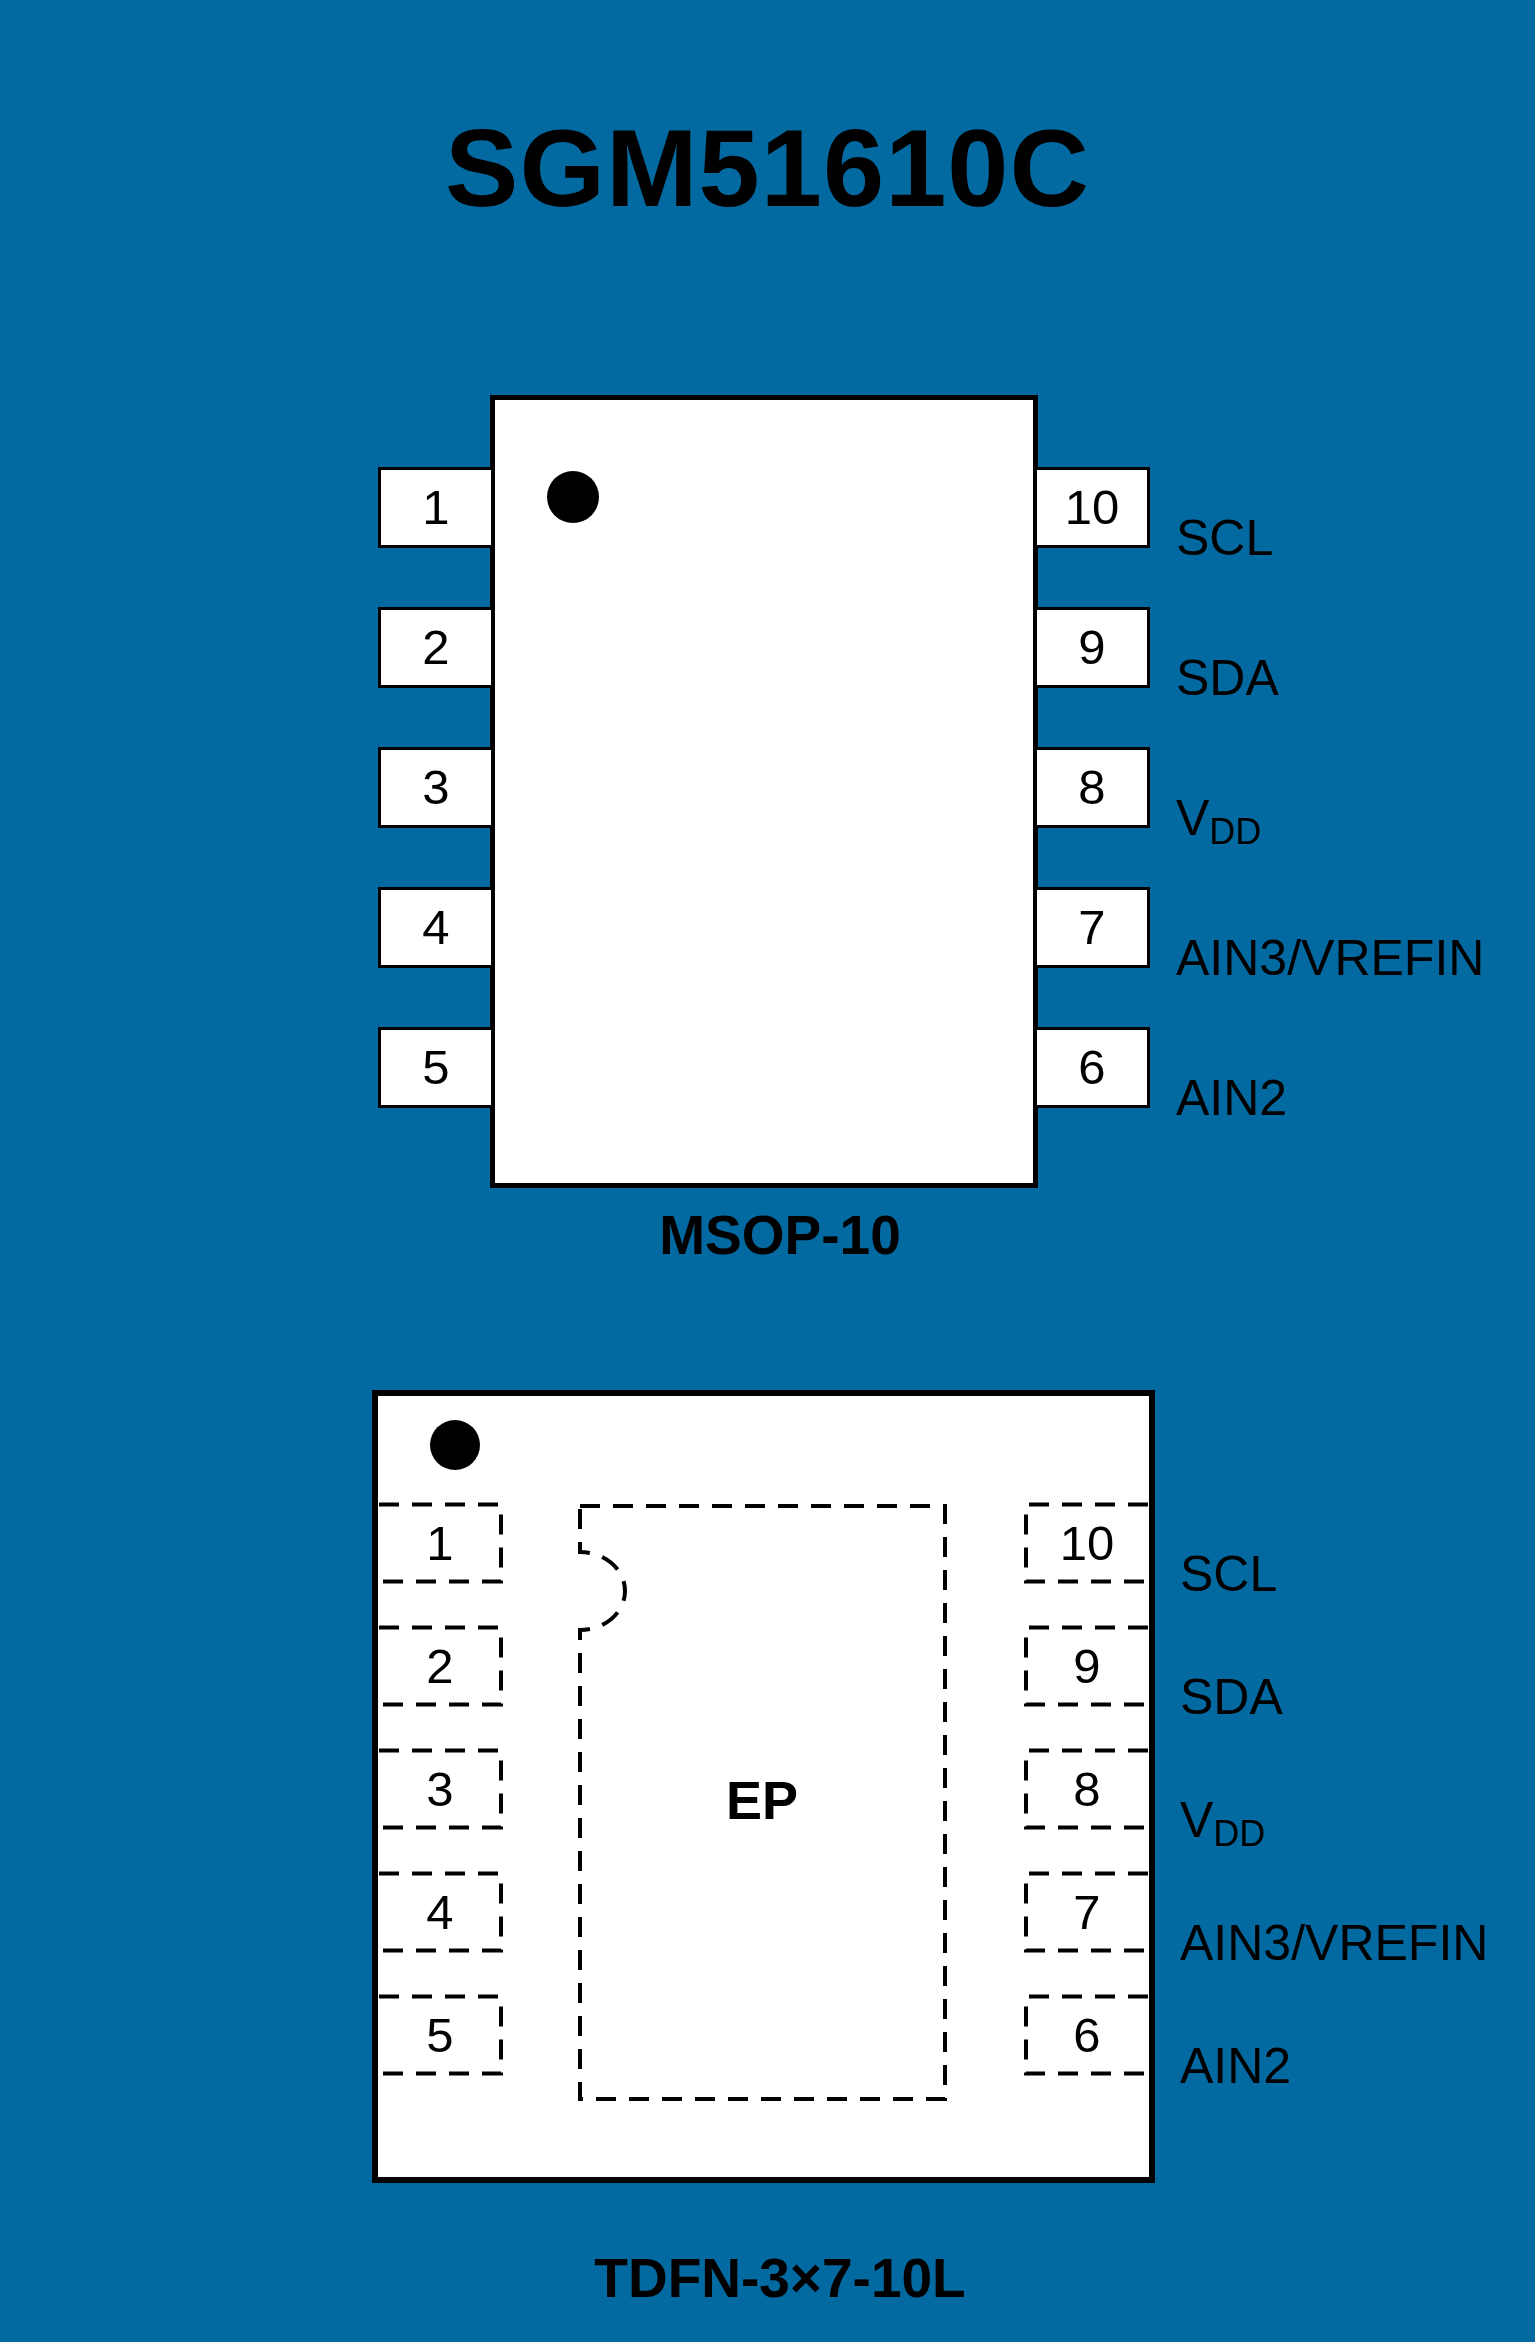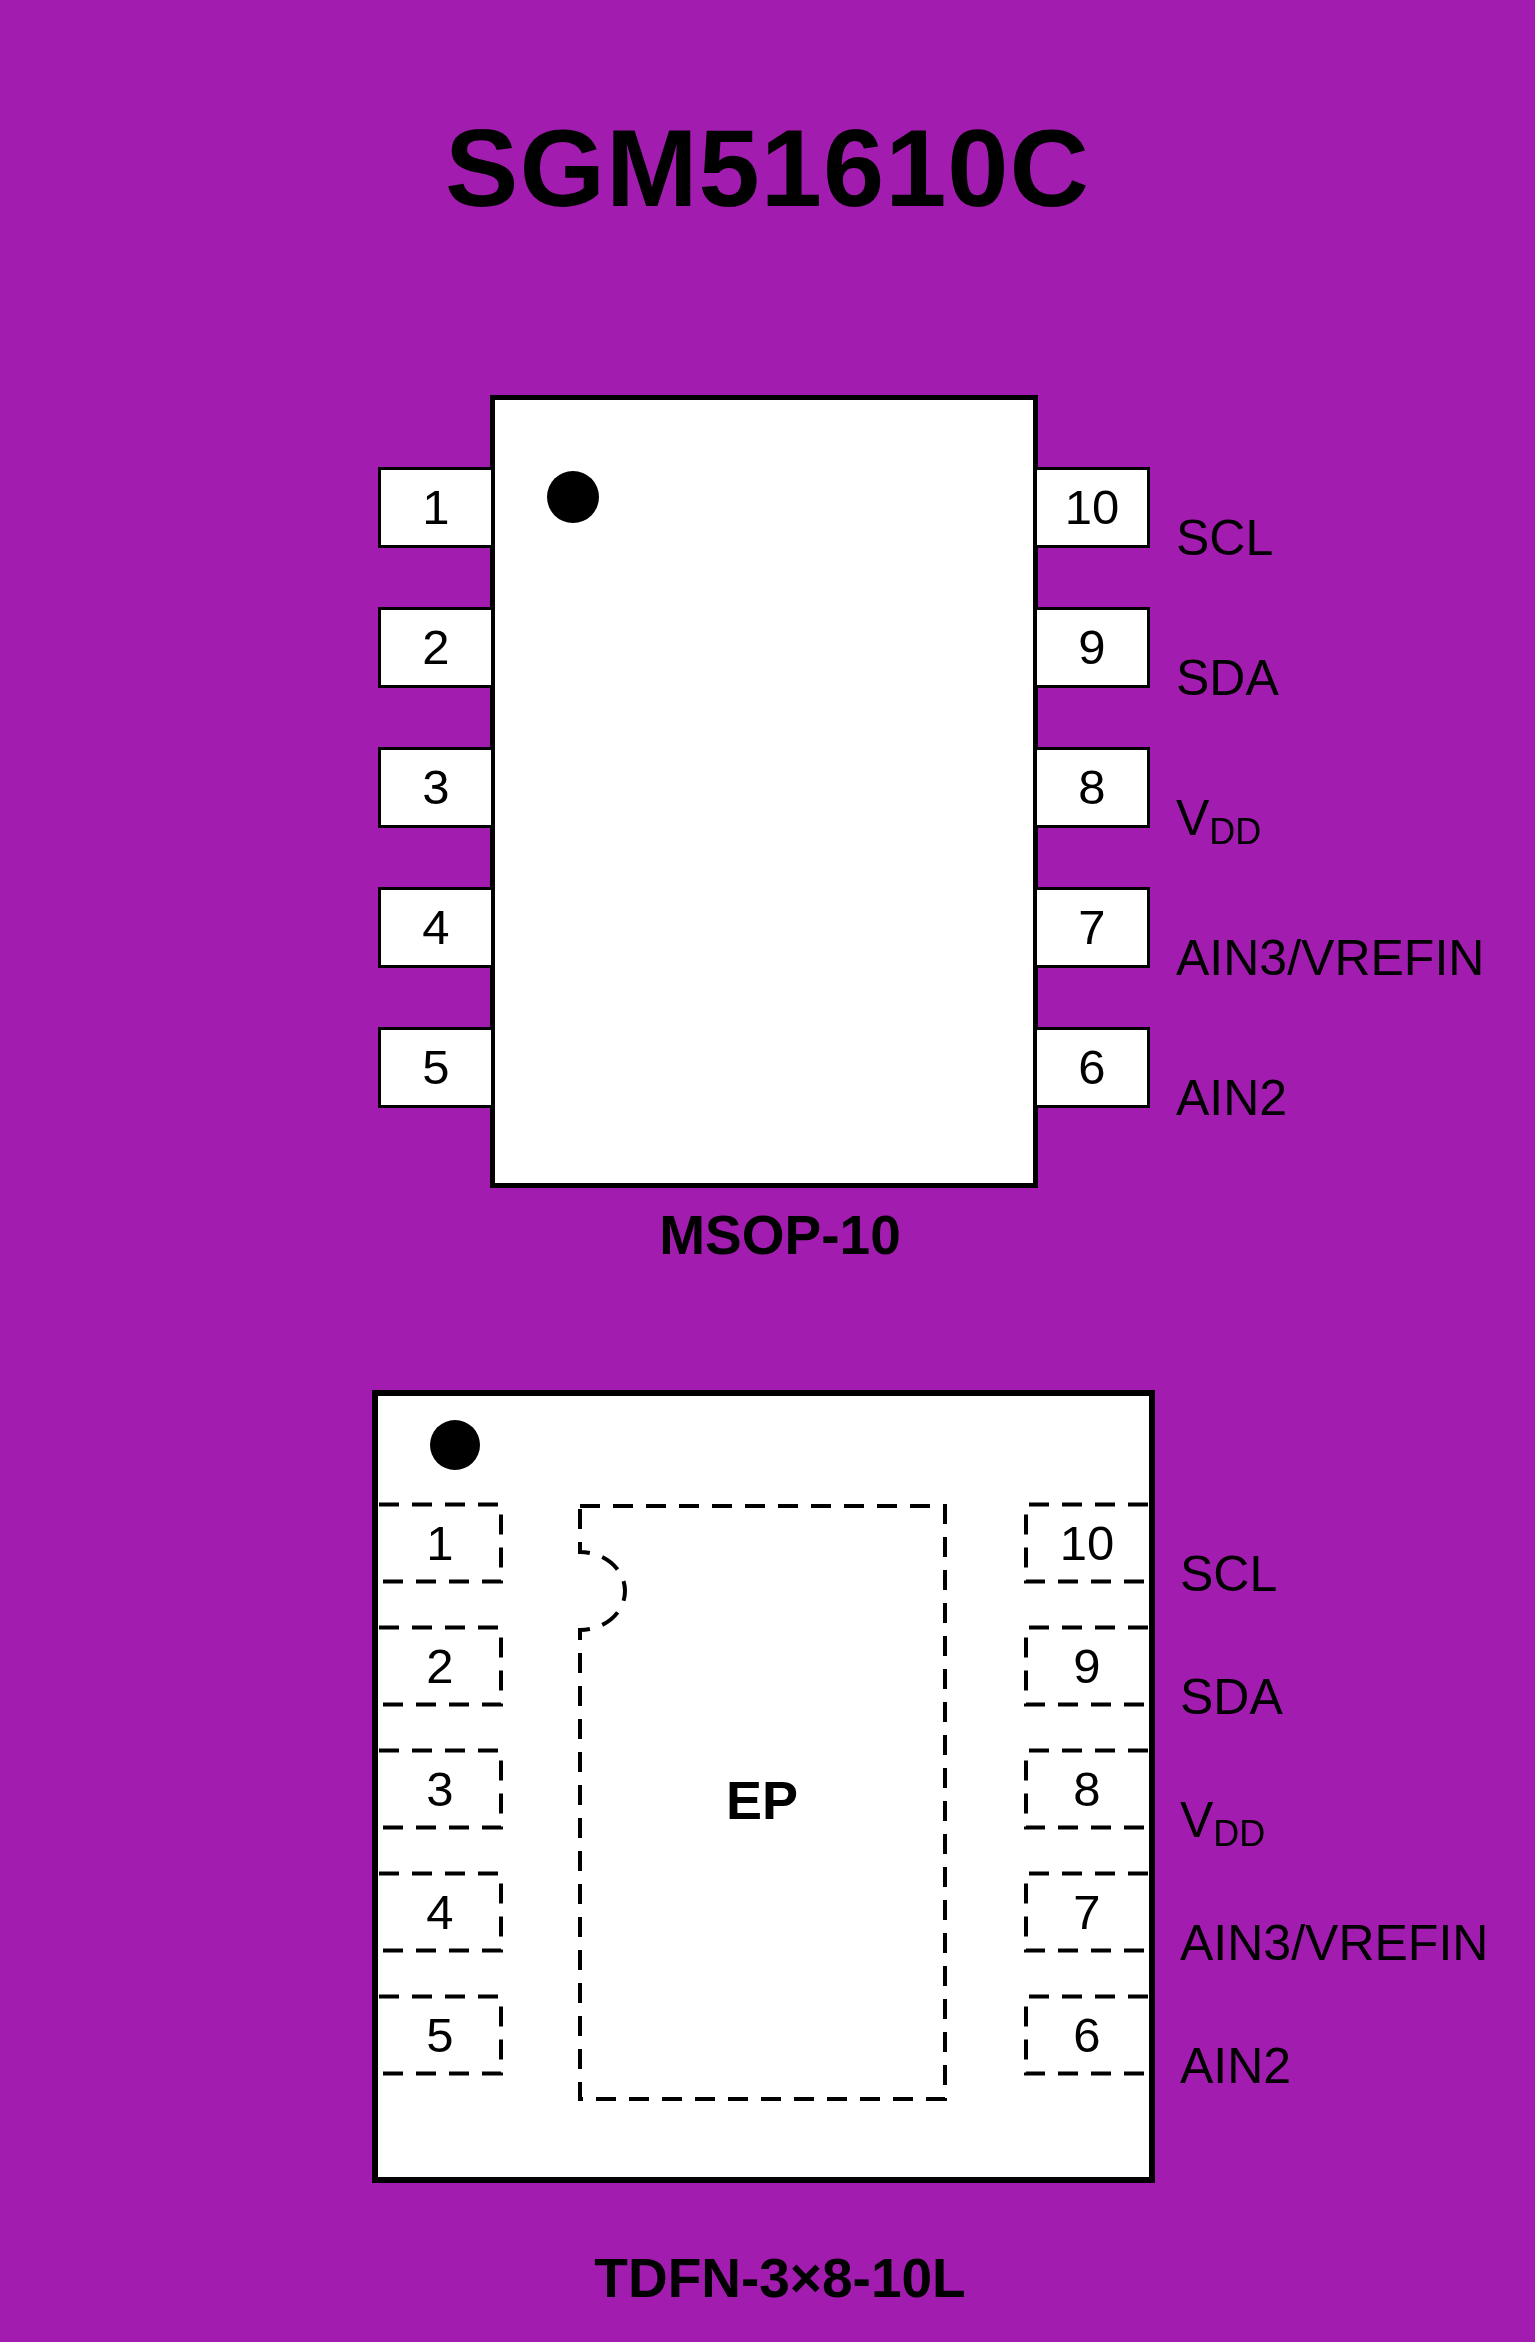--- a/index.html
+++ b/index.html
@@ -1,19 +1,19 @@
 <!DOCTYPE html>
 <html><head>
 <meta charset="utf-8">
 <style>
   html,body{margin:0;padding:0;background:#fff;}
   #page{
     position:relative;
     width:1535px;height:2342px;
-    background:#a21caf;
+    background:#0369a1;
     font-family:"Liberation Sans","DejaVu Sans",sans-serif;
     color:#000;
     overflow:hidden;
   }
   .abs{position:absolute;}
   #chip-title{
     left:0;top:106px;width:1535px;
     font-size:110px;line-height:124px;font-weight:bold;
     text-align:center;letter-spacing:1px;
     white-space:nowrap;
@@ -102,21 +102,21 @@
         <div class="abs pin-label right" style="top: 1515px; left: 1180px;"><span>SCL</span></div>
         <div class="abs pin-num" style="left: 1026px; top: 1638px; width: 122px;">9</div>
         <div class="abs pin-label right" style="top: 1638px; left: 1180px;"><span>SDA</span></div>
         <div class="abs pin-num" style="left: 1026px; top: 1761px; width: 122px;">8</div>
         <div class="abs pin-label right" style="top: 1761px; left: 1180px;"><span>V</span><span class="subscr">DD</span></div>
         <div class="abs pin-num" style="left: 1026px; top: 1884px; width: 122px;">7</div>
         <div class="abs pin-label right" style="top: 1884px; left: 1180px;"><span>AIN3/VREFIN</span></div>
         <div class="abs pin-num" style="left: 1026px; top: 2007px; width: 122px;">6</div>
         <div class="abs pin-label right" style="top: 2007px; left: 1180px;"><span>AIN2</span></div>
         <div class="abs " id="ep-label" style="left: 662px; top: 1770px; width: 200px;">EP</div>
-        <div class="abs pkg-caption" style="left: 480px; top: 2248px; width: 600px;">TDFN-3×8-10L</div>
+        <div class="abs pkg-caption" style="left: 480px; top: 2248px; width: 600px;">TDFN-3×7-10L</div>
       </div>
     </div>
 <svg width="1535" height="2342" viewBox="0 0 1535 2342" class="abs" id="overlay-svg">
       <path d="M 379 1504.5 H 501 V 1581.5 H 379" fill="none" stroke="#000000" stroke-width="4" stroke-dasharray="20 13"></path>
       <path d="M 379 1627.5 H 501 V 1704.5 H 379" fill="none" stroke="#000000" stroke-width="4" stroke-dasharray="20 13"></path>
       <path d="M 379 1750.5 H 501 V 1827.5 H 379" fill="none" stroke="#000000" stroke-width="4" stroke-dasharray="20 13"></path>
       <path d="M 379 1873.5 H 501 V 1950.5 H 379" fill="none" stroke="#000000" stroke-width="4" stroke-dasharray="20 13"></path>
       <path d="M 379 1996.5 H 501 V 2073.5 H 379" fill="none" stroke="#000000" stroke-width="4" stroke-dasharray="20 13"></path>
       <path d="M 1148 1504.5 H 1026 V 1581.5 H 1148" fill="none" stroke="#000000" stroke-width="4" stroke-dasharray="20 13"></path>
       <path d="M 1148 1627.5 H 1026 V 1704.5 H 1148" fill="none" stroke="#000000" stroke-width="4" stroke-dasharray="20 13"></path>

